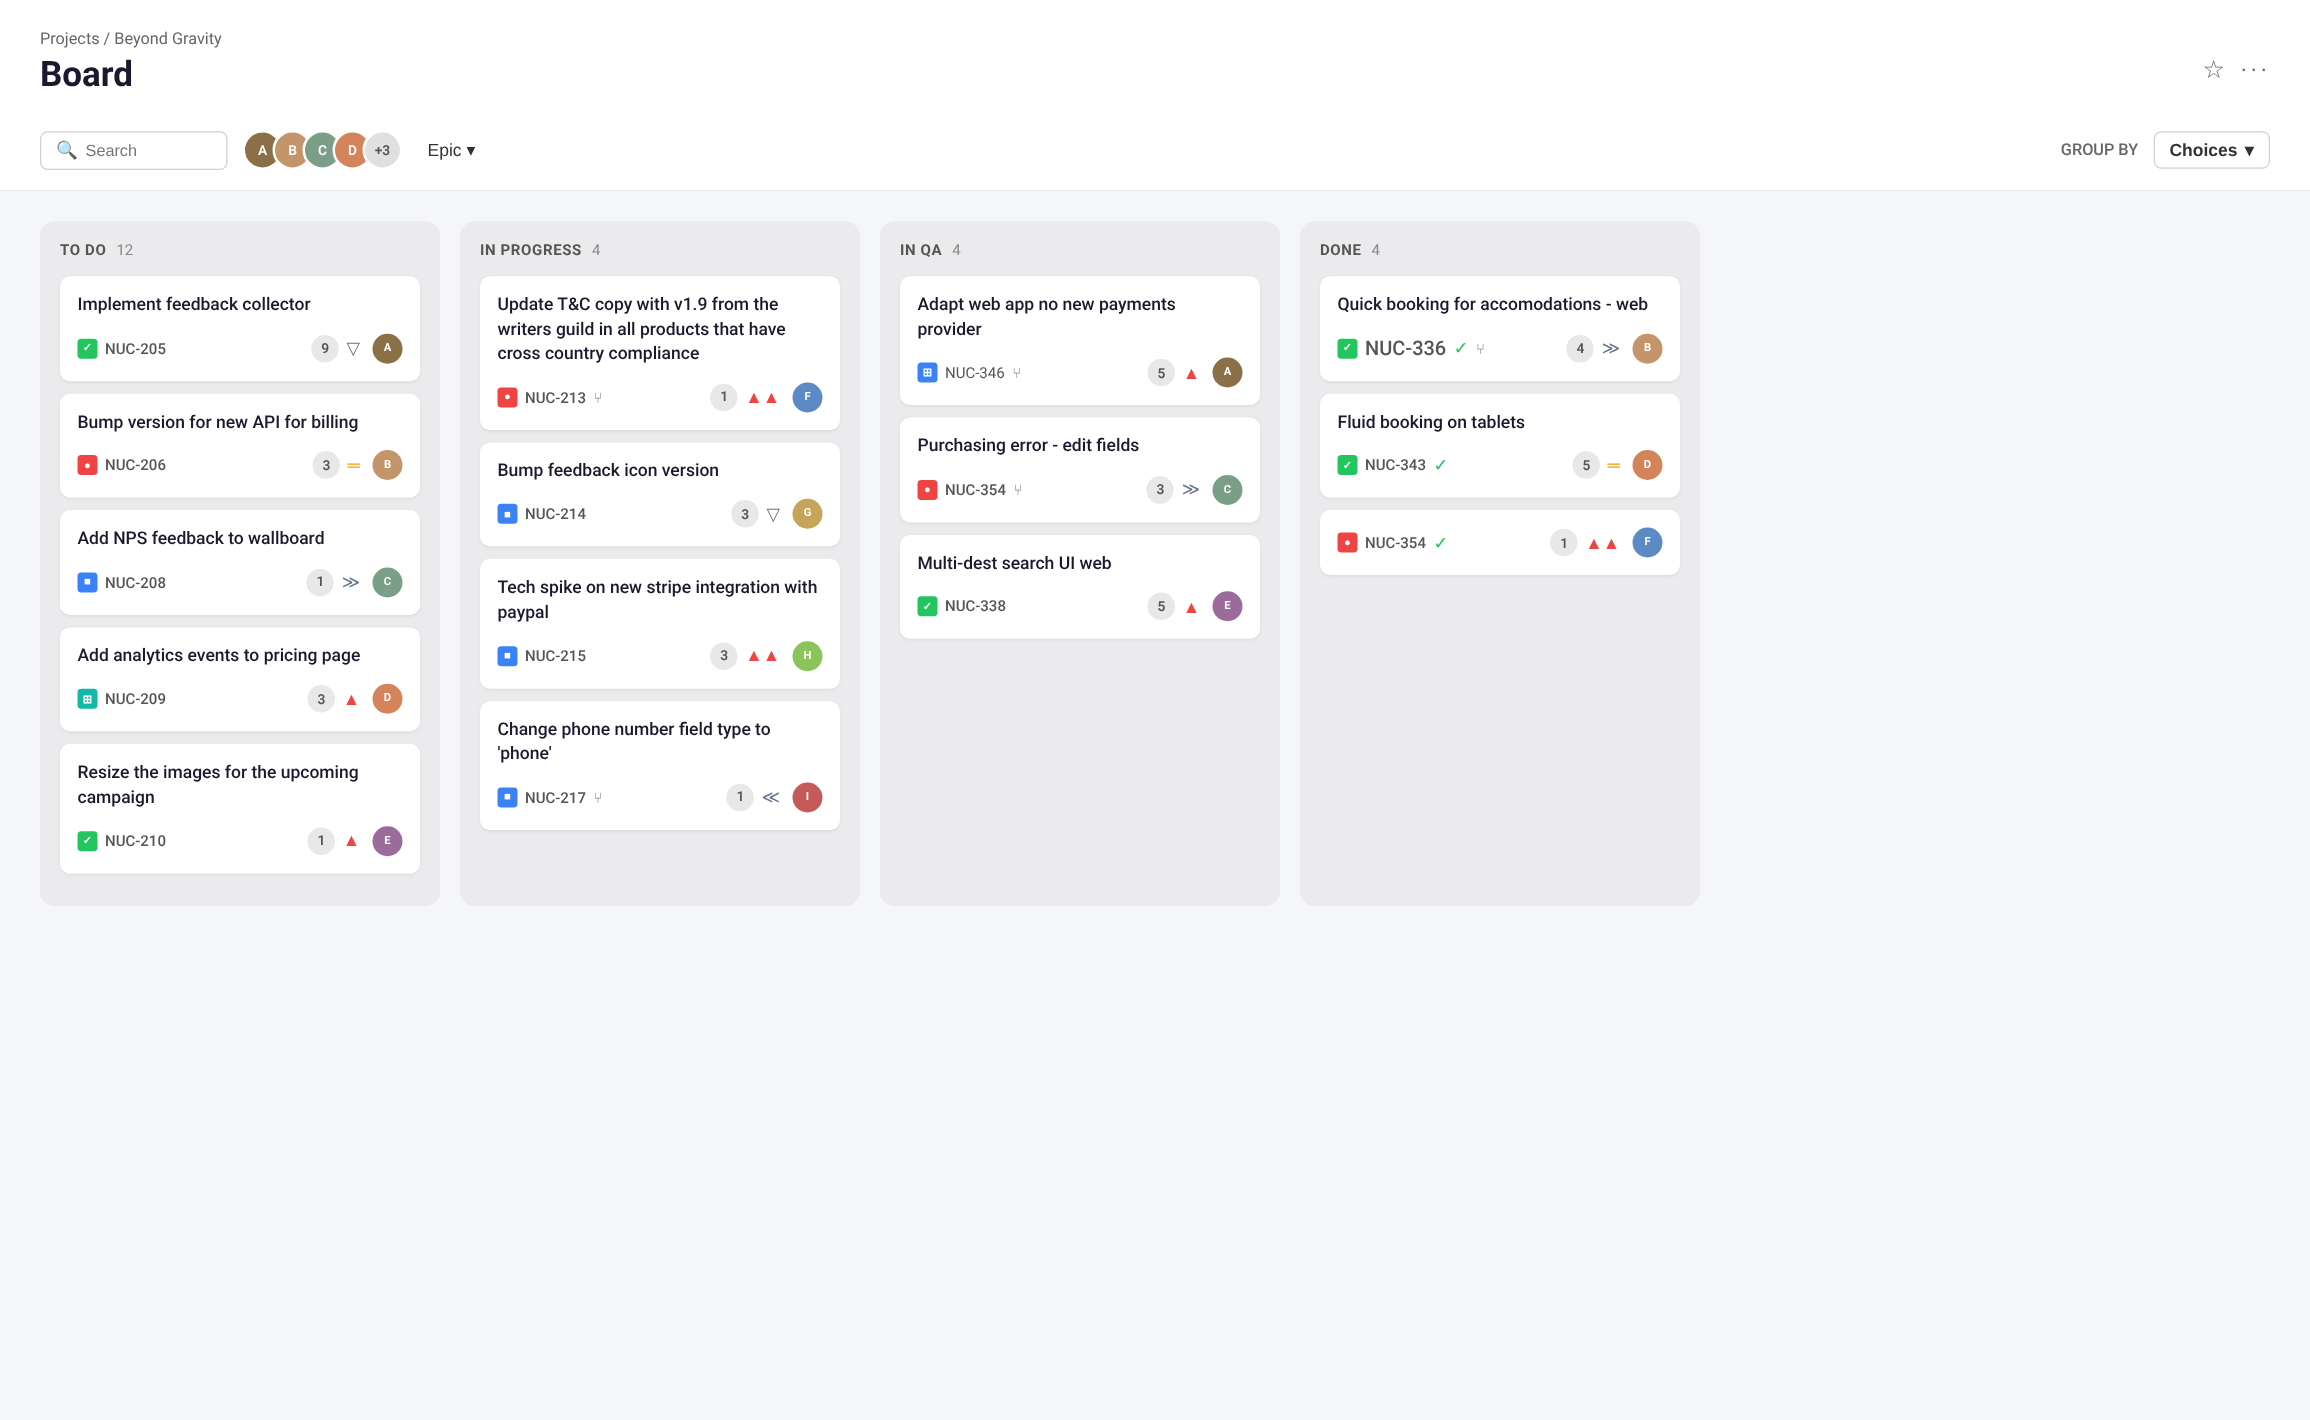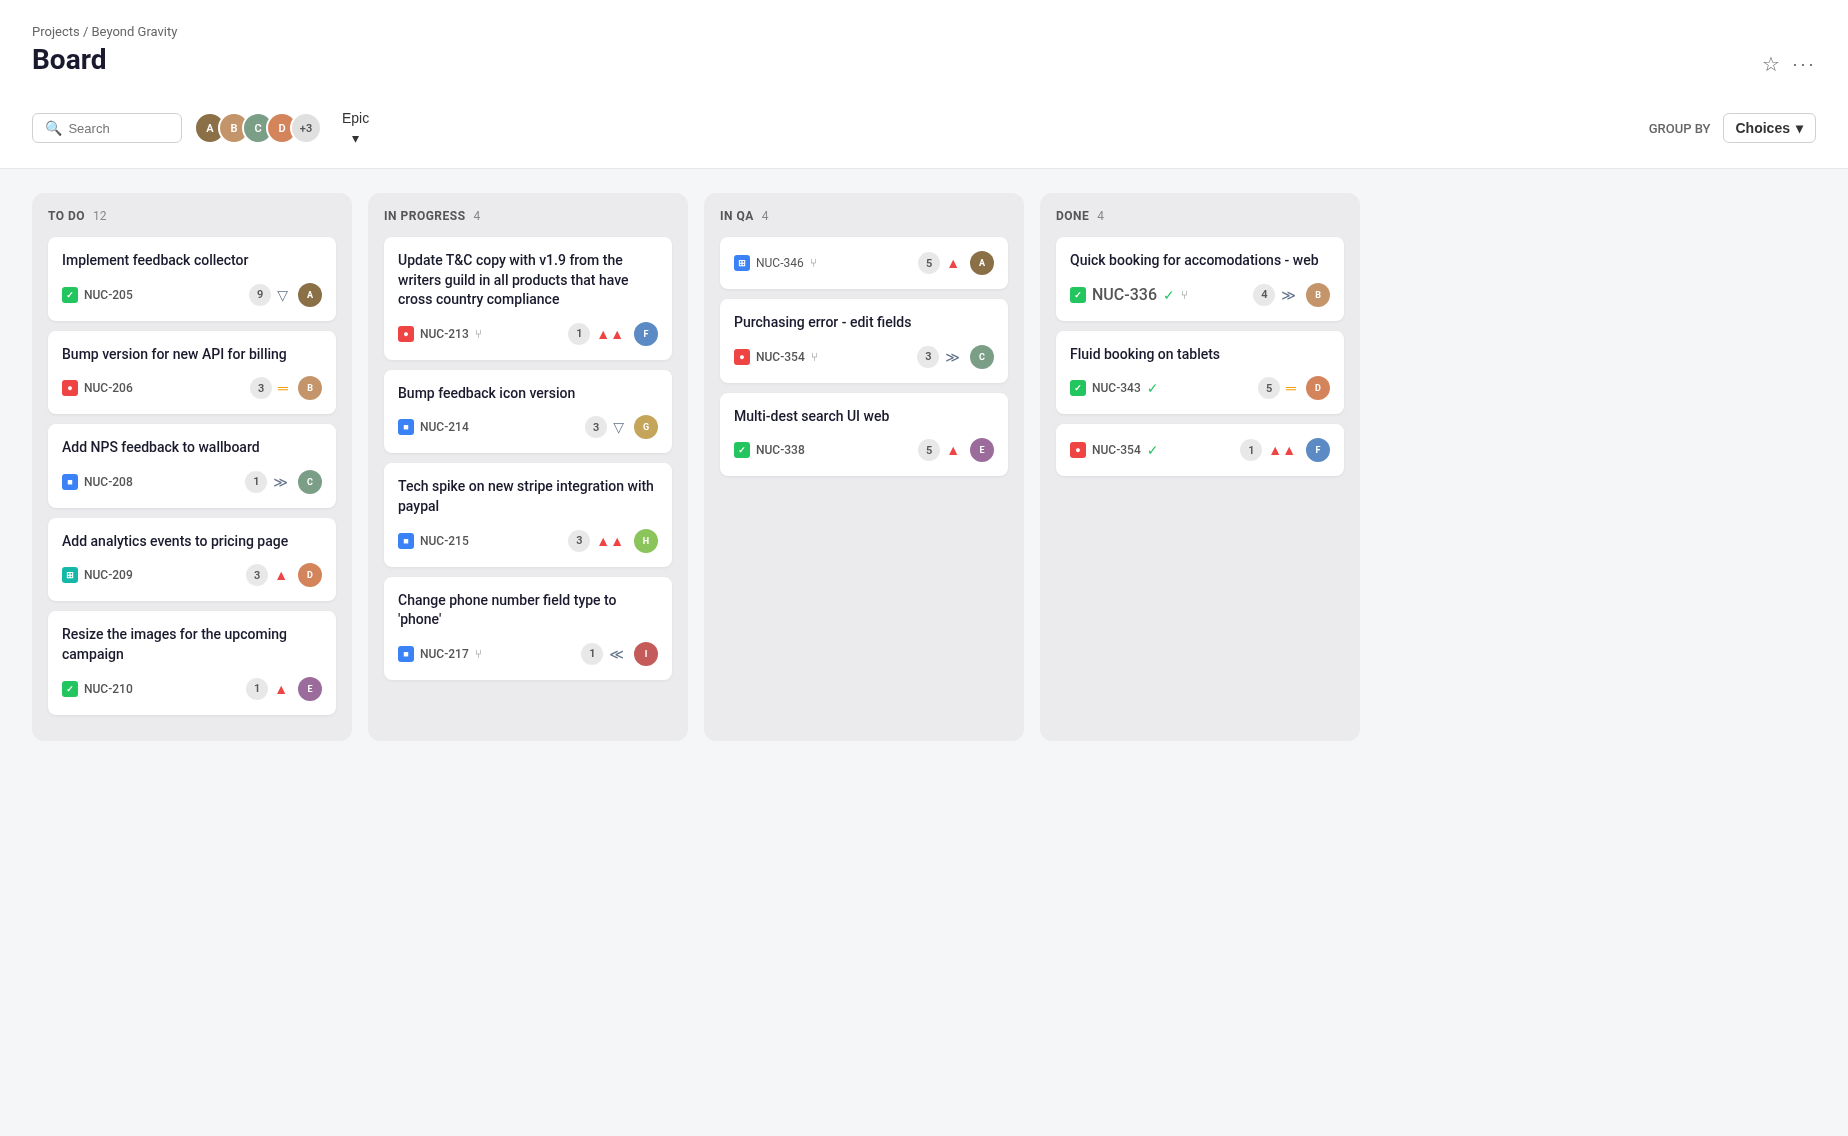--- a/index.html
+++ b/index.html
@@ -62,21 +62,21 @@
     .avatar-count {
       background: #e0e0e0;
       color: #555;
       font-size: 11px;
       font-weight: 600;
     }
     .epic-btn {
       display: flex; align-items: center; gap: 4px;
       font-size: 14px; font-weight: 500; color: #333;
       cursor: pointer; padding: 6px 8px; border-radius: 4px;
-      border: none; background: none; flex-direction: column;
+      border: none; background: none;
     }
     .toolbar-right {
       margin-left: auto;
       display: flex; align-items: center; gap: 12px;
     }
     .group-by-label { font-size: 13px; color: #666; font-weight: 500; }
     .choices-btn {
       display: flex; align-items: center; gap: 6px;
       font-size: 14px; font-weight: 600; color: #333;
       border: 1px solid #d0d0d0; border-radius: 6px;
@@ -170,21 +170,21 @@
       display: inline-flex; align-items: center; gap: 2px;
       font-size: 12px; color: #888;
     }
   </style>
 </head>
 <body>
 
 <div>
   <div class="header">
     <div class="breadcrumb">Projects / Beyond Gravity</div>
-    <div style="display:flex; align-items:flex-end; justify-content:space-between;">
+    <div style="display:flex; align-items:flex-start; justify-content:space-between;">
       <h1 class="page-title">Board</h1>
       <div style="display:flex; gap:12px; align-items:center;">
         <button class="star-btn">☆</button>
         <button class="more-btn">···</button>
       </div>
     </div>
   </div>
   <div class="toolbar">
     <div class="search-box">
       <span class="search-icon">🔍</span>
@@ -336,20 +336,21 @@
       </div>
 
   </div>
     <div class="column">
     <div class="column-header">
       <span class="column-title">IN QA</span>
       <span class="column-count">4</span>
     </div>
 
       <div class="card">
+        <div class="card-title">Adapt web app no new payments provider</div>
         <div class="card-footer">
           <span class="badge-icon badge-blue">⊞</span>
           <span style="font-size:12px;color:#555;font-weight:400;">NUC-346</span>
 
           <span class="inline-branch">⑂</span>
           <span class="count-bubble">5</span>
           <span class="priority-icon priority-high">▲</span>
           <div class="card-avatar" style="background:#8B6F47;">A</div>
         </div>
       </div>

